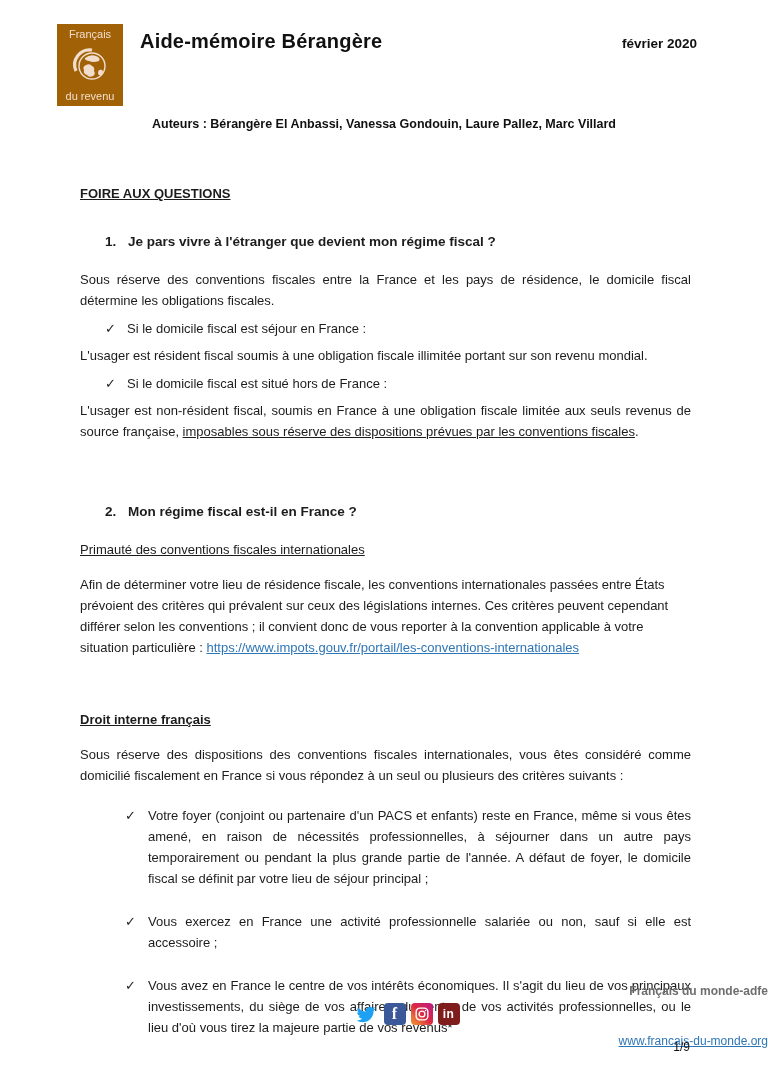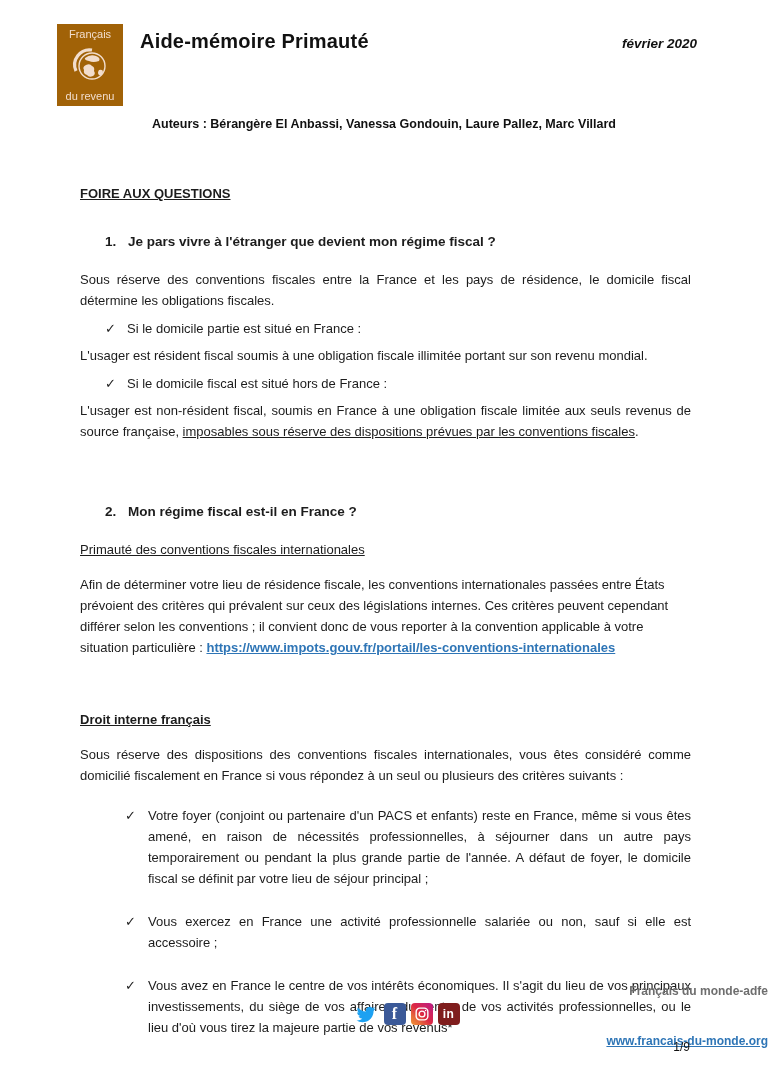--- a/index.html
+++ b/index.html
@@ -25,21 +25,21 @@
   }
   .logo .lg-txt{white-space:nowrap;}
   .logo svg{display:block;}
   .title{
     position:absolute;left:83px;top:6px;margin:0;
     font-size:20px;font-weight:bold;color:#111;
     letter-spacing:.2px;
   }
   .date{
     position:absolute;right:0;top:12px;
-    font-size:13.5px;font-weight:bold;font-style:italic;color:#111;
+    font-size:13.5px;font-weight:bold;color:#111;
   }
   
   .authors{
     position:absolute;top:117px;left:0;right:0;
     text-align:center;font-weight:bold;font-size:12.5px;color:#111;
   }
   .body{
     position:absolute;top:183px;left:80px;width:611px;
     font-size:13px;line-height:21px;
   }
@@ -60,21 +60,21 @@
   }
   .crit-item{
     padding-left:68px;position:relative;margin:0 0 22px 0;text-align:justify;
   }
   .crit-item .check{position:absolute;left:45px;top:0;font-size:13px;color:#222;}
   .gap-lg{height:52px;}
   .gap-md{height:32px;}
   .gap-sm{height:12px;}
   .sub-heading{text-decoration:underline;margin-bottom:2px;}
   .sub-heading.b{font-weight:bold;}
-  a.link, .link{color:#2e75b6;text-decoration:underline;cursor:pointer;word-break:break-all;font-weight:bold;}
+  a.link, .link{color:#2e75b6;text-decoration:underline;cursor:pointer;word-break:break-all;}
   
   .footer{
     position:absolute;left:0;right:0;top:984px;
     text-align:right;
     margin-left:44px;
   }
   .footer .org{font-size:12px;font-weight:bold;color:#6e6e6e;margin-bottom:4px;}
   .social-row{display:flex;justify-content:center;align-items:center;gap:5px;height:24px;margin-bottom:5px;}
   .sq{
     width:22px;height:22px;border-radius:4px;
@@ -101,37 +101,37 @@
       <span class="lg-txt">Français</span>
       <svg width="44" height="40" viewBox="0 0 44 40">
         <path d="M8,26 A15,15 0 0 1 24,5" stroke="#f2ddcd" stroke-width="3.2" fill="none"></path>
         <circle cx="24" cy="21" r="13" fill="none" stroke="#f2ddcd" stroke-width="1.4"></circle>
         <path d="M17,13 q5,-4 11,-2 q5,2 3,5 q-6,2 -10,0 q-5,-1 -4,-3 z" fill="#f2ddcd"></path>
         <path d="M18,20 q4,-2 6,1 q3,1 2,5 q2,3 -1,5 q-4,2 -6,-1 q-4,-1 -3,-5 q-2,-3 2,-5 z" fill="#f2ddcd"></path>
         <path d="M31,25 q4,-1 4,2 q-1,4 -4,3 q-2,-2 0,-5 z" fill="#f2ddcd"></path>
       </svg>
       <span class="lg-txt">du revenu</span>
     </div>
-    <h1 class="title">Aide-mémoire Primauté</h1>
+    <h1 class="title">Aide-mémoire Bérangère</h1>
     <div class="date">février 2020</div>
   </div>
 
   <div class="authors">Auteurs : Bérangère El Anbassi, Vanessa Gondouin, Laure Pallez, Marc Villard</div>
 
   <div class="body">
 
     <div class="faq-heading">FOIRE AUX QUESTIONS</div>
 
     <div class="q-heading"><span class="q-num">1.</span><span>Je pars vivre à l'étranger que devient mon régime fiscal ?</span></div>
 
     <p class="para j">Sous réserve des conventions fiscales entre la France et les pays de résidence, le domicile fiscal détermine les obligations fiscales.</p>
 
     <div class="check-item">
       <span class="check">✓</span>
-      <span>Si le domicile partie est situé en France :</span>
+      <span>Si le domicile fiscal est séjour en France :</span>
     </div>
 
     <p class="para">L'usager est résident fiscal soumis à une obligation fiscale illimitée portant sur son revenu mondial.</p>
 
     <div class="check-item">
       <span class="check">✓</span>
       <span>Si le domicile fiscal est situé hors de France :</span>
     </div>
 
     <p class="para j"><span>L'usager est non-résident fiscal, soumis en France à une obligation fiscale limitée aux seuls revenus de source française, </span><span class="u">imposables sous réserve des dispositions prévues par les conventions fiscales</span><span>.</span></p>

